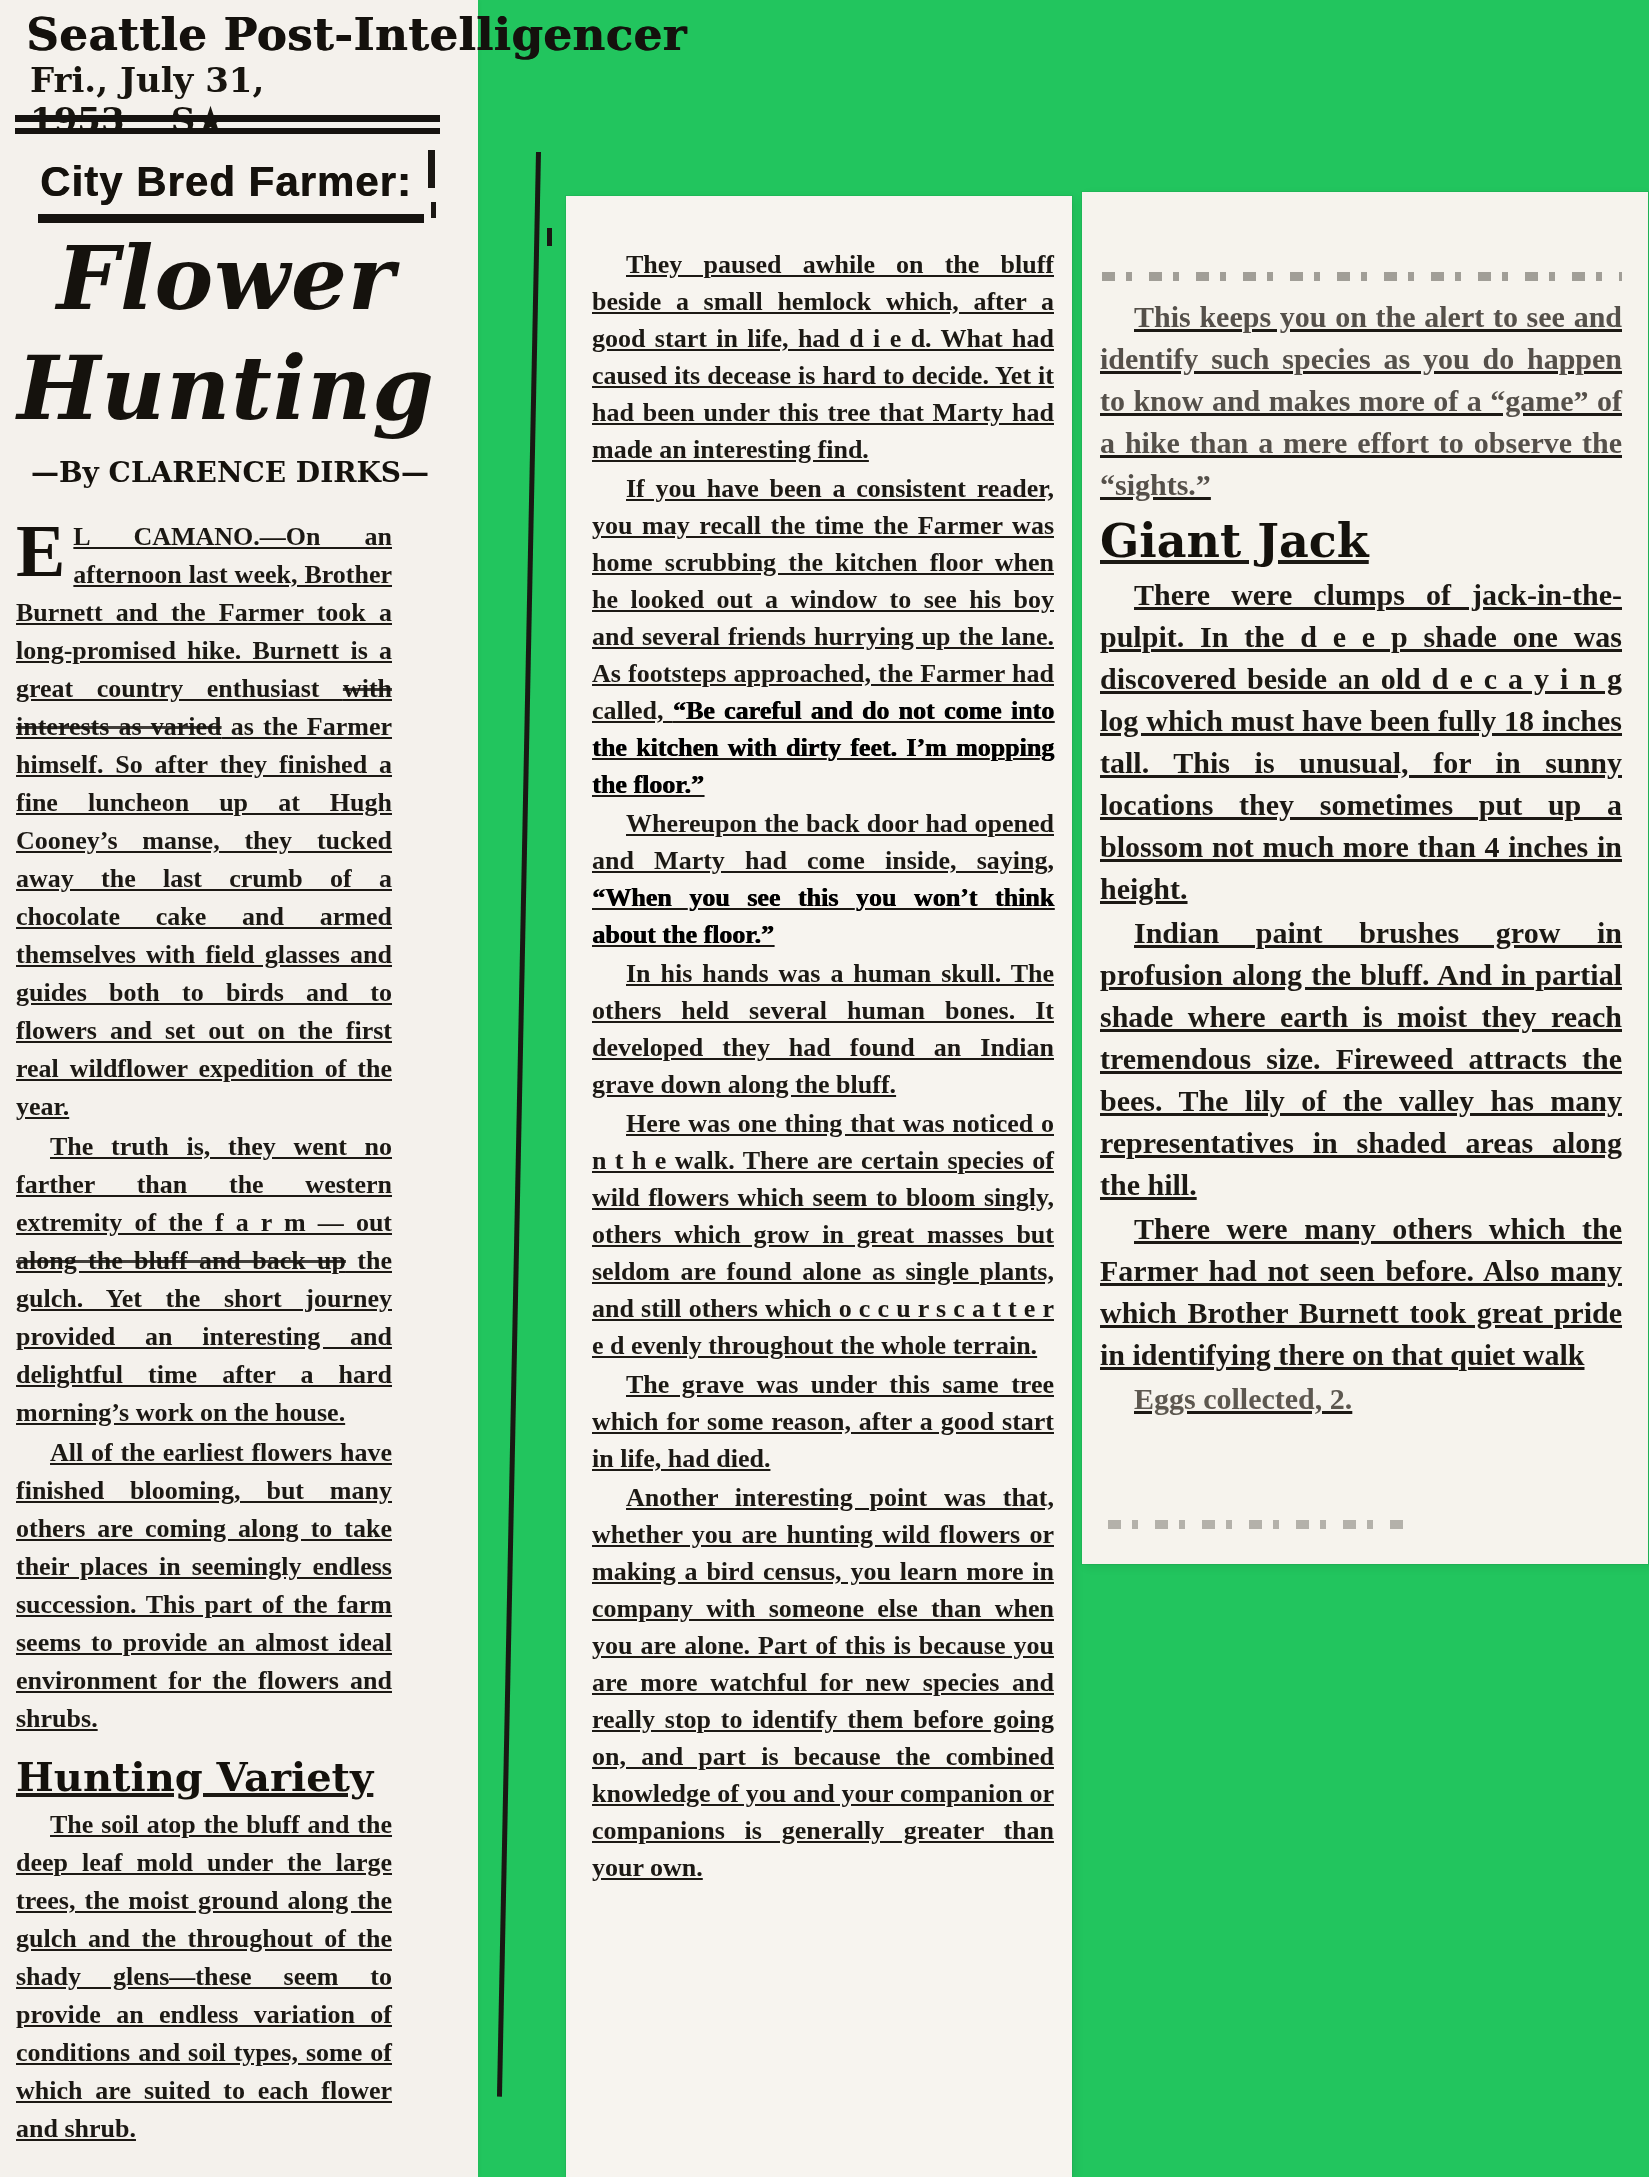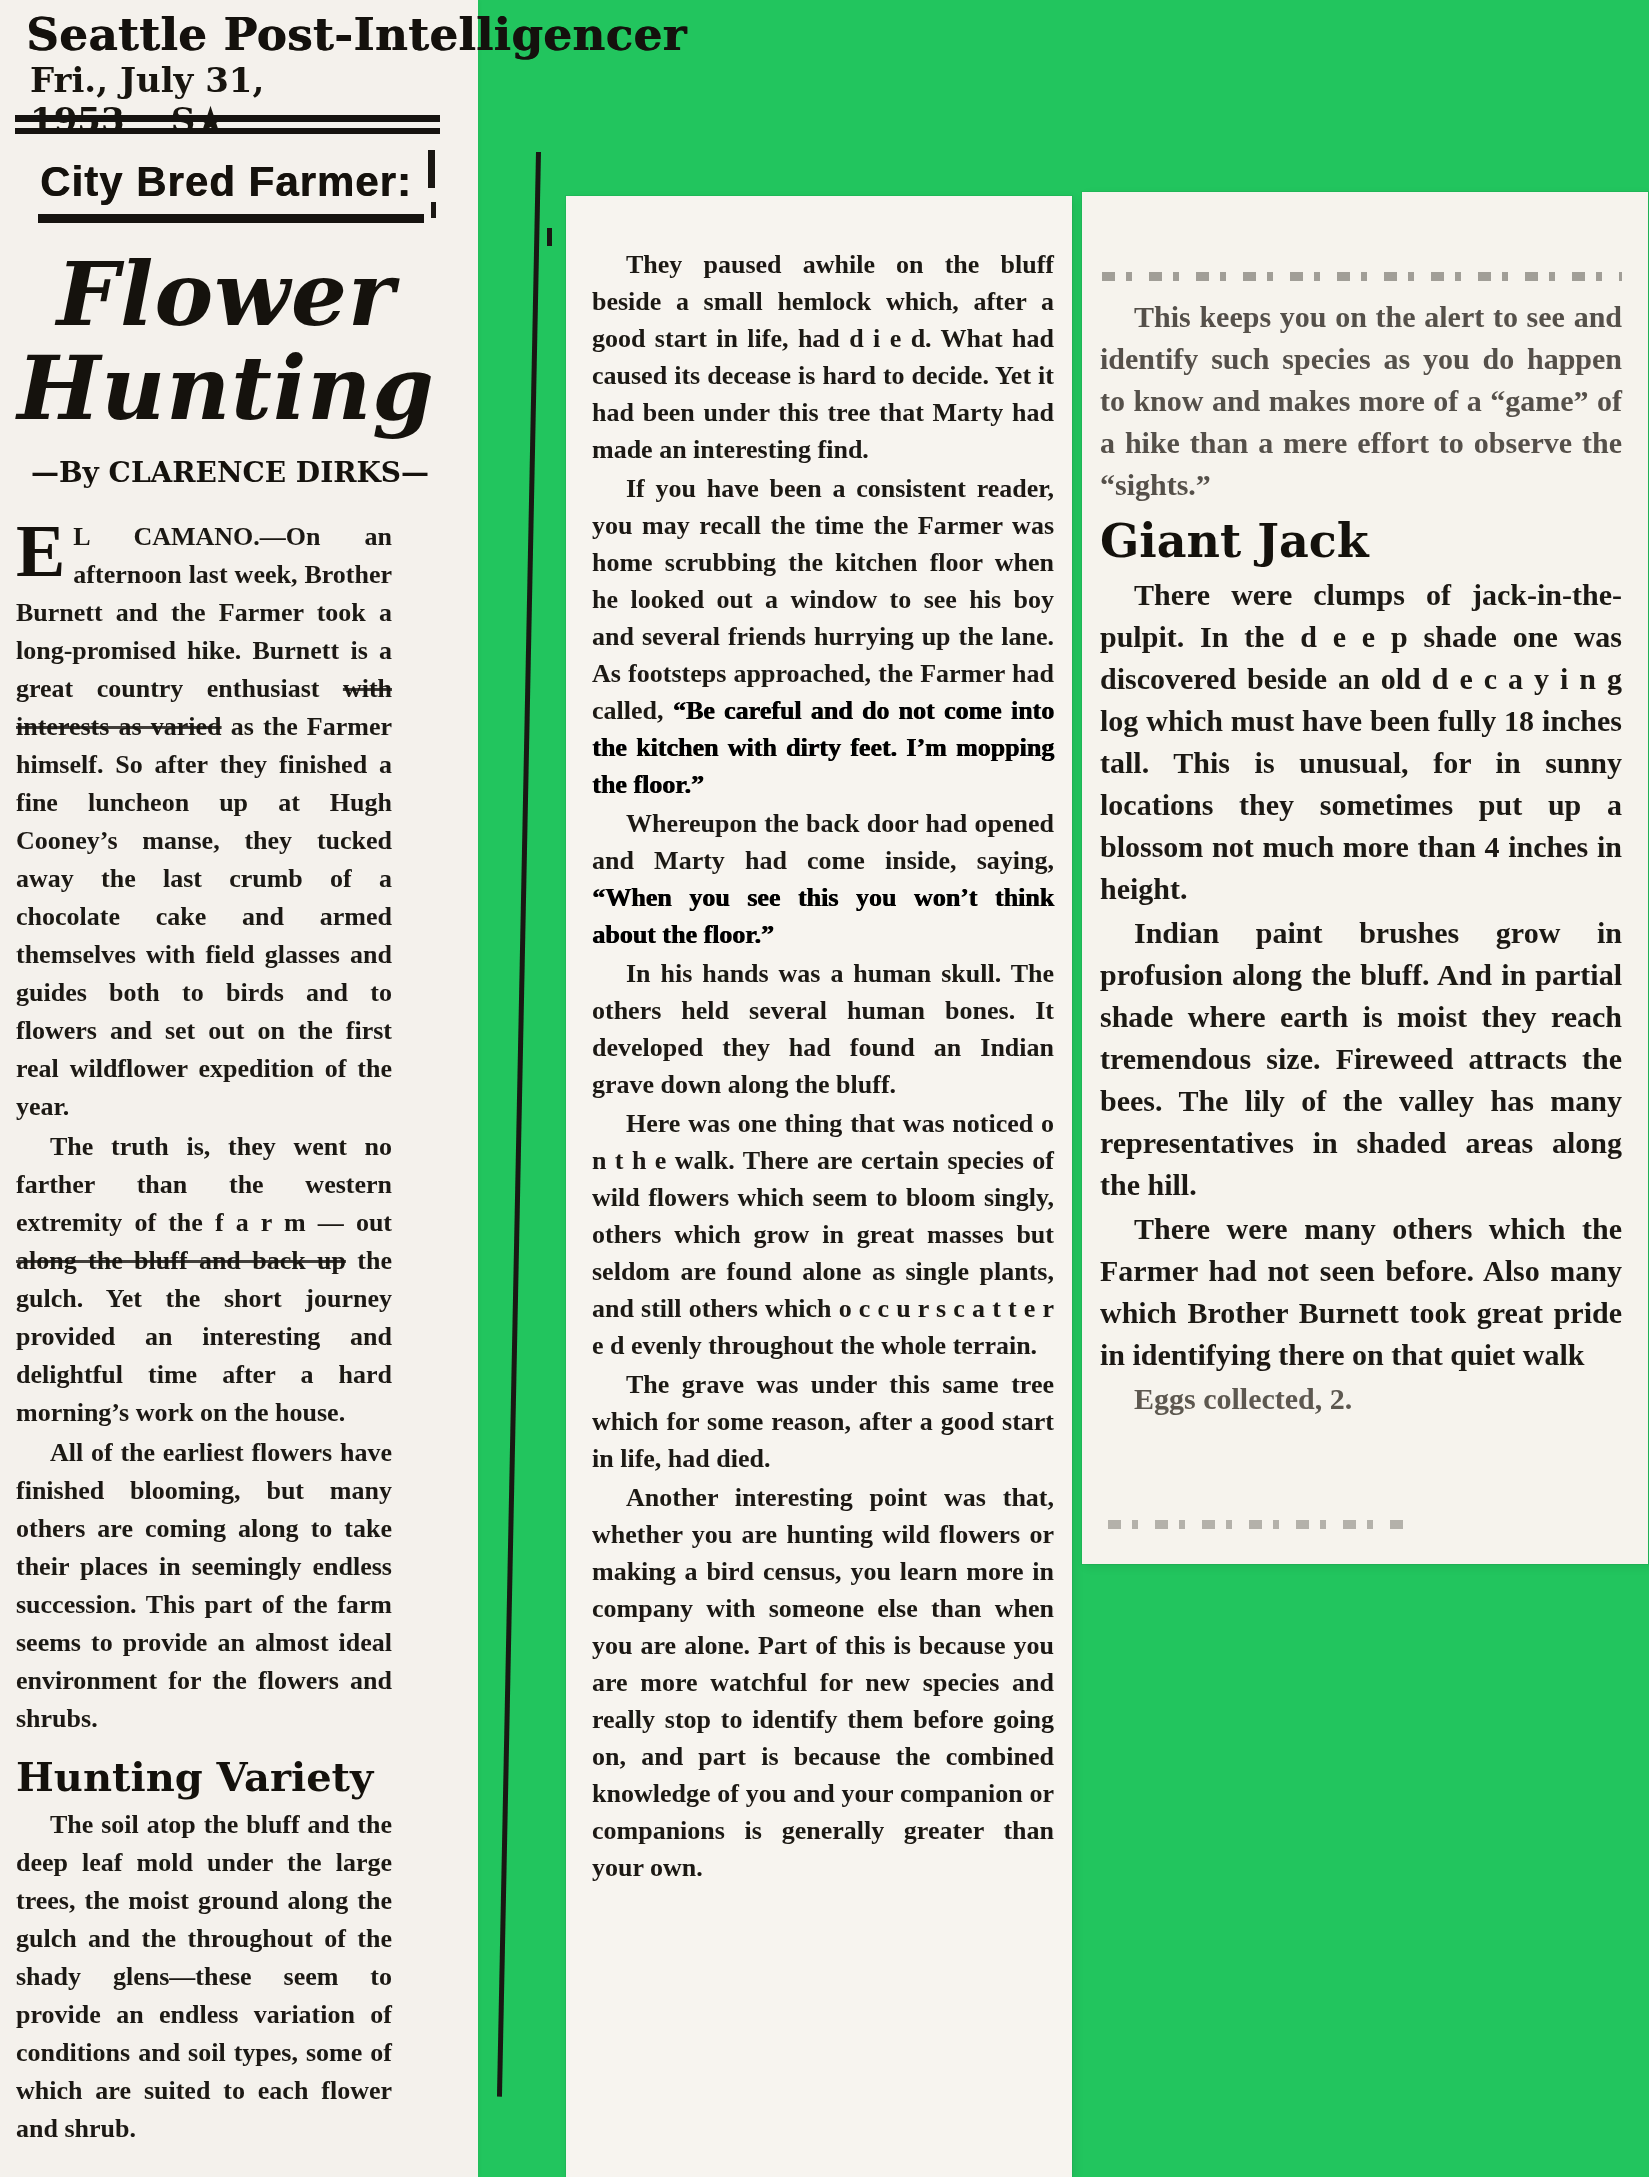--- a/index.html
+++ b/index.html
@@ -29,29 +29,29 @@
   .kicker{
     position:absolute;left:40px;top:158px;width:400px;
     font-family:"Liberation Sans", sans-serif;font-weight:bold;font-size:42px;
     letter-spacing:1px;color:#15120d;text-shadow:0.6px 0 0 #15120d;
   }
   .headline-line{
     position:absolute;left:0;width:452px;text-align:center;
     font-family:"DejaVu Serif", serif;font-style:italic;font-weight:bold;
     font-size:88px;line-height:1;color:#15120d;letter-spacing:1px;
   }
-  .headline-line.l1{top:250px;}
+  .headline-line.l1{top:234px;}
   .headline-line.l2{top:344px;}
   .byline{
     position:absolute;left:20px;top:456px;width:420px;text-align:center;
     font-family:"DejaVu Serif", serif;font-weight:bold;font-size:28px;color:#15120d;
     white-space:nowrap;
   }
 
-  .colbody{position:absolute;text-align:justify;}
+  .colbody{position:absolute;text-align:justify;text-decoration:underline;}
   .colbody p{margin:0 0 2px 0;text-indent:34px;font-weight:bold;}
   .colbody p.has-dropcap{text-indent:0;}
   #col-left-body{left:16px;top:518px;width:376px;font-size:26px;line-height:38px;}
   #col-middle-body{left:592px;top:246px;width:462px;font-size:26px;line-height:37px;}
   #col-right-body{left:1100px;top:296px;width:522px;font-size:30px;line-height:42px;}
 
   .dropcap{
     float:left;font-size:74px;line-height:58px;padding:4px 8px 0 0;
     font-weight:bold;color:#14110c;
   }

